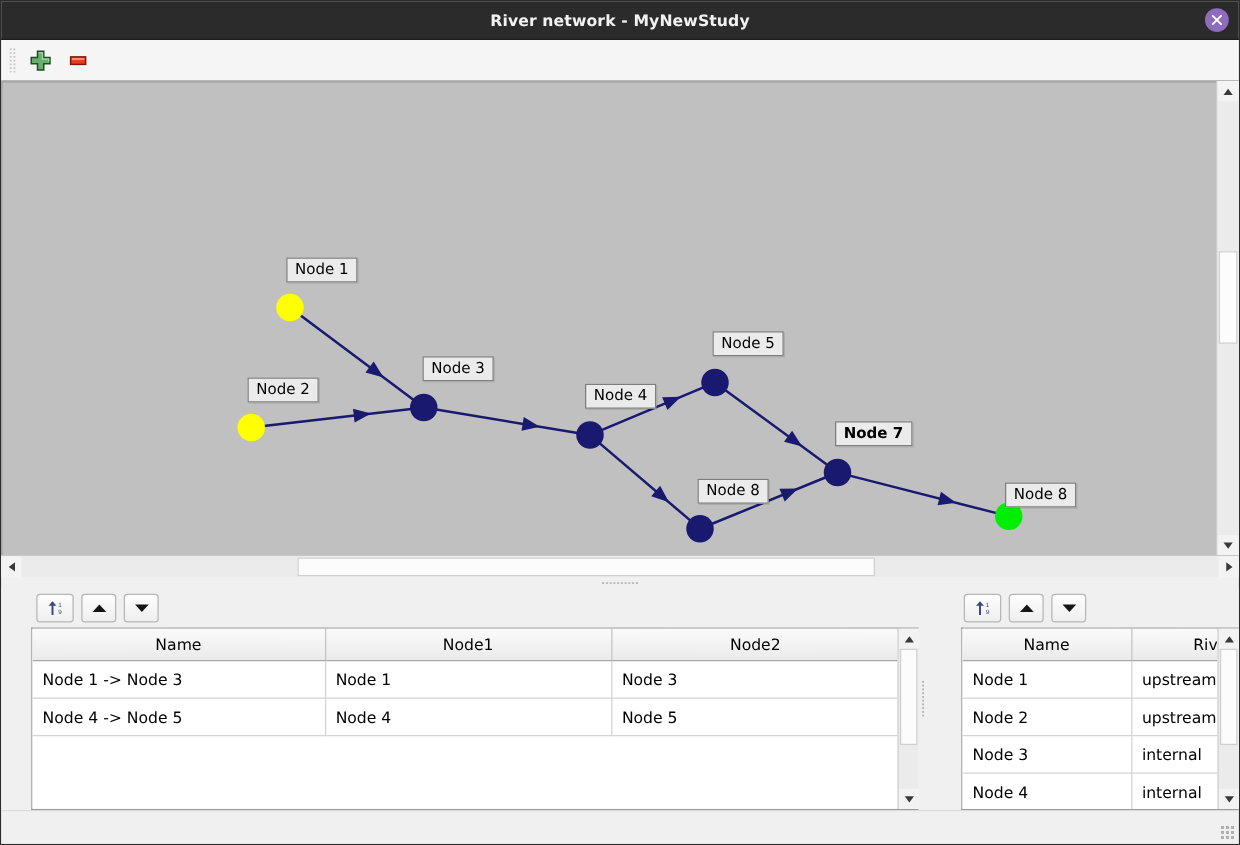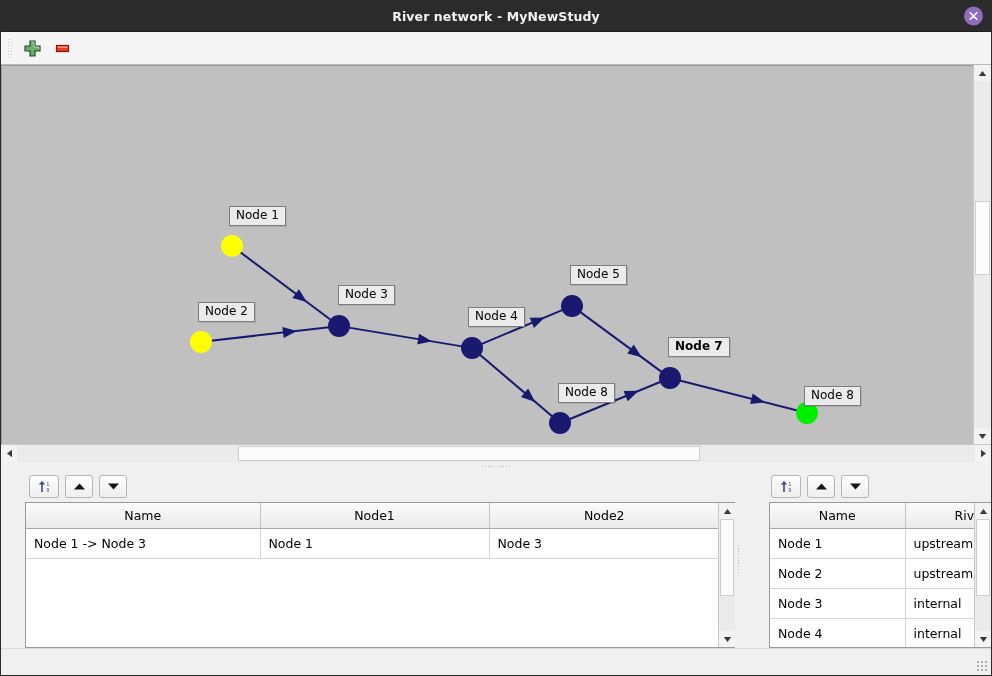--- a/index.html
+++ b/index.html
@@ -472,20 +472,25 @@
                 <th>Node1</th>
                 <th>Node2</th>
               </tr>
             </thead>
             <tbody id="edges-tbody">
                 <tr>
                   <td>Node 1 -&gt; Node 3</td>
                   <td>Node 1</td>
                   <td>Node 3</td>
                 </tr>
+                <tr>
+                  <td>Node 4 -&gt; Node 5</td>
+                  <td>Node 4</td>
+                  <td>Node 5</td>
+                </tr>
               </tbody>
           </table>
         </div>
         <div class="table-vscroll">
           <div class="sb-btn">
             <svg width="9" height="7" viewBox="0 0 9 7">
               <path d="M4.5 1 L8.2 6 L0.8 6 Z" fill="#3a3a3a"></path>
             </svg>
           </div>
           <div class="sb-track">

